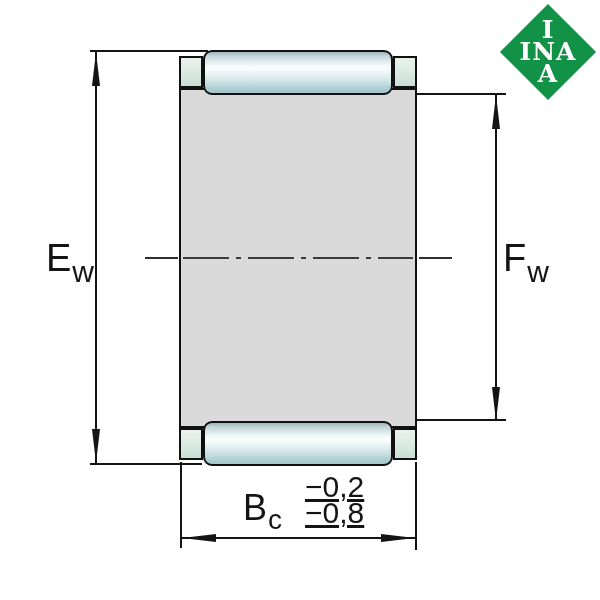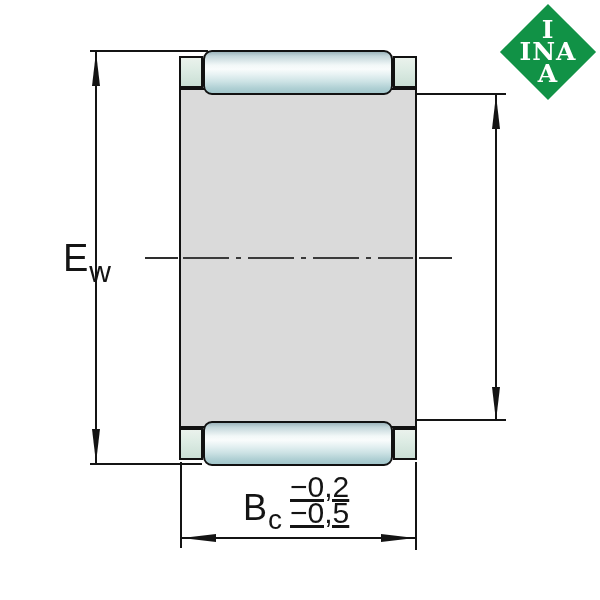--- a/index.html
+++ b/index.html
@@ -42,21 +42,21 @@
   
   .dline{background:#141414;}
   .arr{width:0;height:0;}
   .arr-up{border-left:4px solid transparent;border-right:4px solid transparent;border-bottom:34px solid #141414;}
   .arr-dn{border-left:4px solid transparent;border-right:4px solid transparent;border-top:34px solid #141414;}
   .arr-lf{border-top:4px solid transparent;border-bottom:4px solid transparent;border-right:34px solid #141414;}
   .arr-rt{border-top:4px solid transparent;border-bottom:4px solid transparent;border-left:34px solid #141414;}
 
   .dim-label{font-size:38px;line-height:1;white-space:nowrap;}
   .dim-label .sub{font-size:30px;position:relative;top:11px;left:1px;}
-  .bc-group{display:flex;align-items:flex-end;gap:9px;}
+  .bc-group{display:flex;align-items:flex-end;gap:24px;}
   .tol-stack{font-size:30px;line-height:26px;text-align:left;text-decoration:underline;}
 
   
   .logo-diamond{
     left:514px;top:18px;width:68px;height:68px;background:#119246;
     transform:rotate(45deg);
   }
   .logo-text{
     position:absolute;left:-14px;top:-3px;width:96px;height:74px;
     transform:rotate(-45deg);
@@ -85,38 +85,41 @@
   <div class="abs roller top"></div>
   <div class="abs roller bottom"></div>
 
   <div class="abs cl left"></div>
   <div class="abs cl mid"></div>
   <div class="abs cl right"></div>
 
   <div class="abs dline" style="left:95px;top:52px;width:2px;height:412px;"></div>
   <div class="abs arr arr-up" style="left:92px;top:52px;"></div>
   <div class="abs arr arr-dn" style="left:92px;top:429px;"></div>
-  <div class="abs dim-label" style="left:63px;top:239px;">
+  <div class="abs dim-label" style="left:46px;top:239px;">
     <span>E</span><span class="sub">w</span>
   </div>
 
   <div class="abs dline" style="left:495px;top:95px;width:2px;height:326px;"></div>
   <div class="abs arr arr-up" style="left:492px;top:95px;"></div>
   <div class="abs arr arr-dn" style="left:492px;top:387px;"></div>
+  <div class="abs dim-label" style="left:503px;top:239px;">
+    <span>F</span><span class="sub">w</span>
+  </div>
 
   <div class="abs dline" style="left:181px;top:537px;width:235px;height:2px;"></div>
   <div class="abs arr arr-lf" style="left:182px;top:534px;"></div>
   <div class="abs arr arr-rt" style="left:381px;top:534px;"></div>
   <div class="abs bc-group" style="left:243px;top:474px;">
     <div class="dim-label" style="font-size:36px;">
       <span>B</span><span class="sub" style="font-size:28px;top:9px;">c</span>
     </div>
     <div class="tol-stack">
       <div>−0,2</div>
-      <div>−0,5</div>
+      <div>−0,8</div>
     </div>
   </div>
 
   <div class="abs logo-diamond">
     <div class="logo-text">
       <div>I</div>
       <div>INA</div>
       <div>A</div>
     </div>
   </div>

